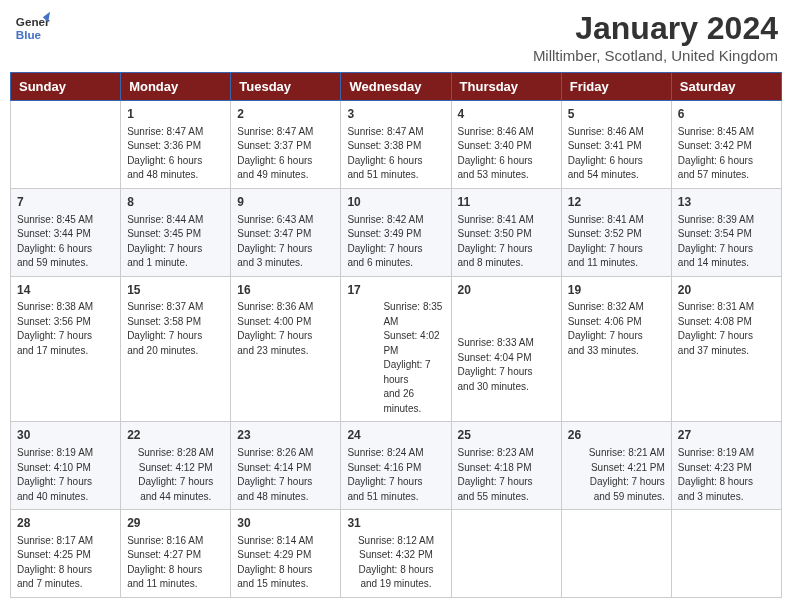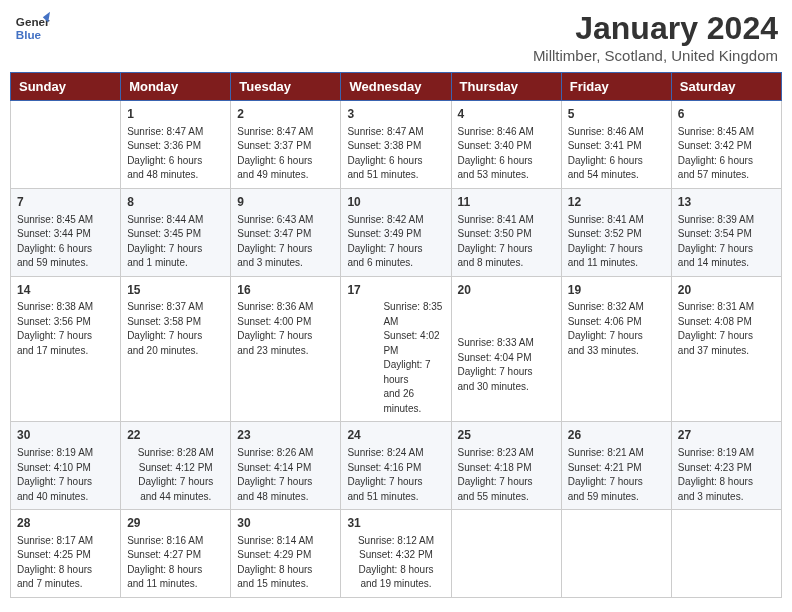--- a/index.html
+++ b/index.html
@@ -289,21 +289,21 @@
         </td>
         <td>
           <span class="day-num">25</span>
           <div class="cell-text" style="white-space: pre-line;">Sunrise: 8:23 AM
 Sunset: 4:18 PM
 Daylight: 7 hours
 and 55 minutes.</div>
         </td>
         <td>
           <span class="day-num">26</span>
-          <div class="cell-text" style="white-space: pre-line;">Sunrise: 8:21 AM
+          <div class="cell-text" style="white-space: pre-line; text-align: right;">Sunrise: 8:21 AM
 Sunset: 4:21 PM
 Daylight: 7 hours
 and 59 minutes.</div>
         </td>
         <td>
           <span class="day-num">27</span>
           <div class="cell-text" style="white-space: pre-line;">Sunrise: 8:19 AM
 Sunset: 4:23 PM
 Daylight: 8 hours
 and 3 minutes.</div>

